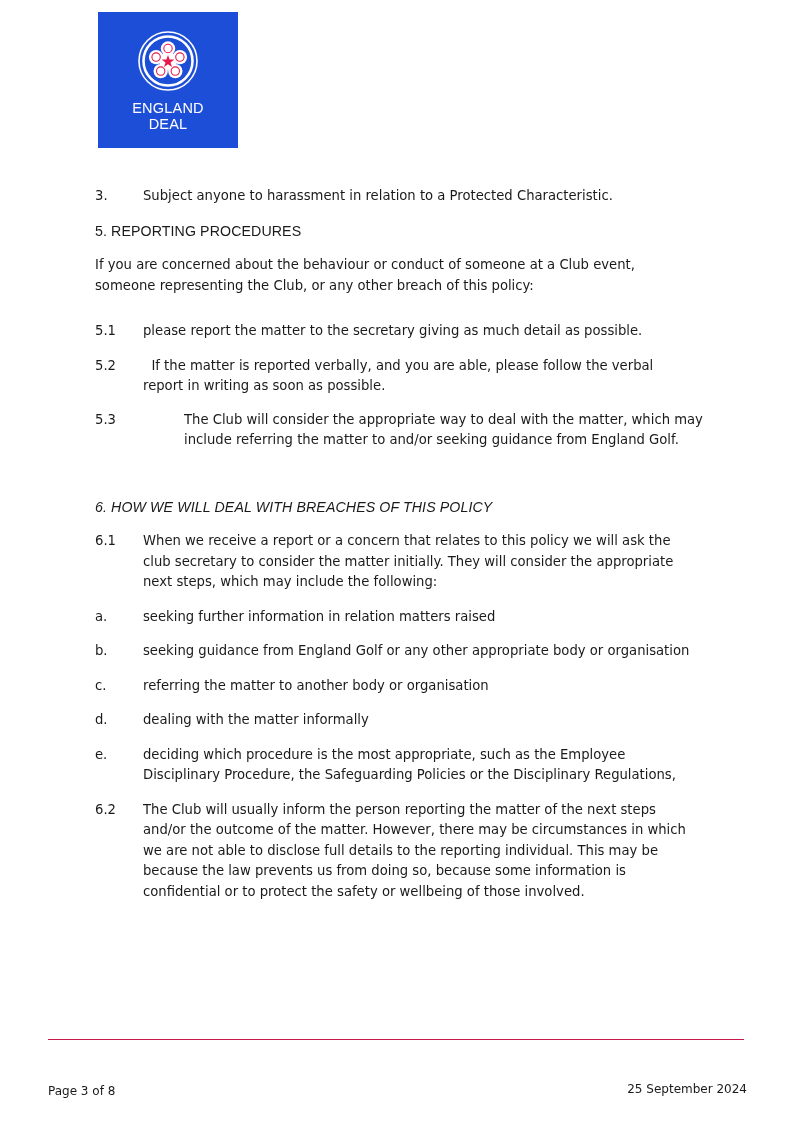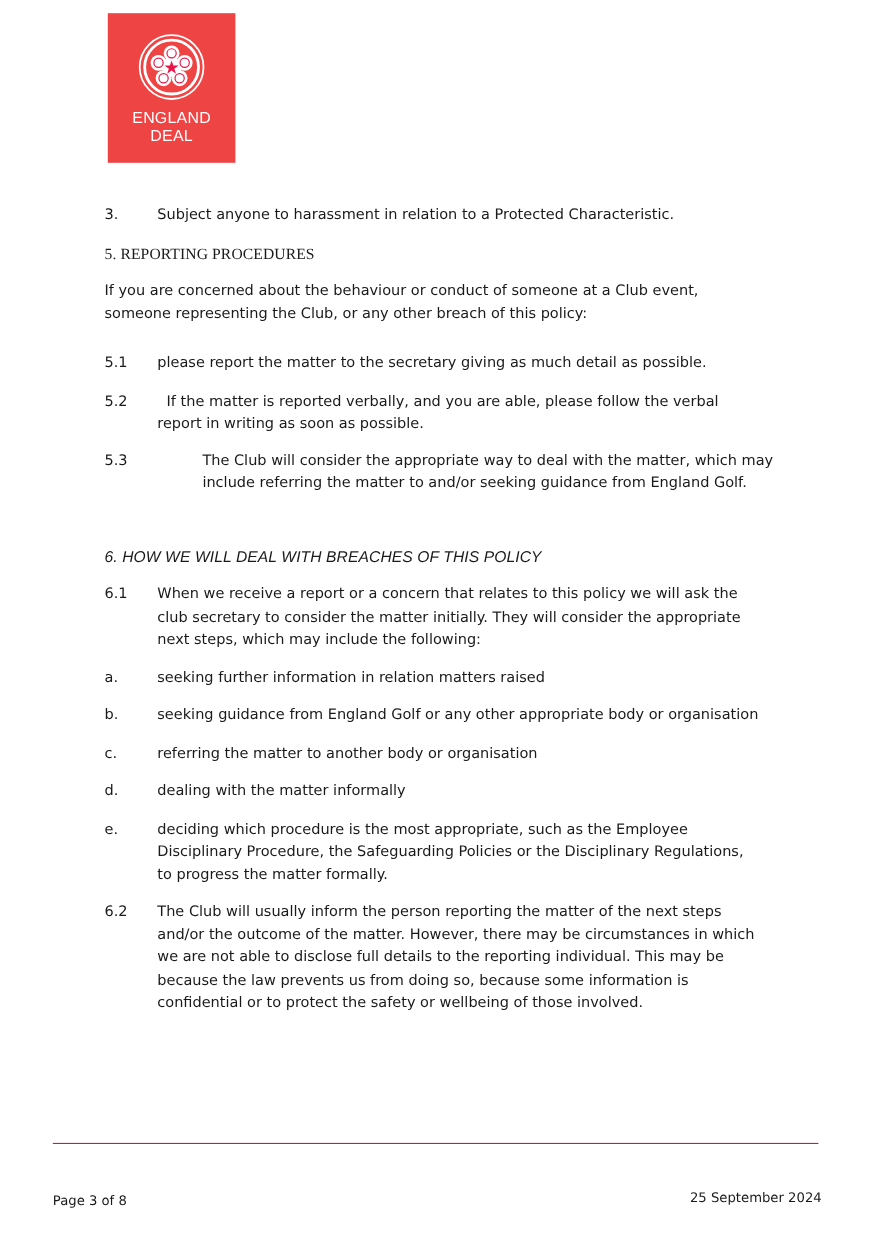--- a/index.html
+++ b/index.html
@@ -6,22 +6,22 @@
   html, body { width: 793px; height: 1122px; background: #ffffff; }
   body {
     position: relative;
     font-family: "DejaVu Sans", "Liberation Sans", sans-serif;
     color: #1a1a1a;
     overflow: hidden;
   }
   .logo {
     position: absolute;
     left: 98px; top: 12px;
-    width: 116px; height: 136px;
-    background: #ef4444;
+    width: 140px; height: 136px;
+    background: #1d4ed8;
     display: flex; flex-direction: column; align-items: center;
   }
   .logo svg { margin-top: 18px; }
   .logo .logo-text {
     color: #ffffff;
     font-family: "Liberation Sans", sans-serif;
     font-weight: 500;
     font-size: 14.5px;
     line-height: 16px;
     text-align: center;
@@ -87,21 +87,21 @@
     <div>DEAL</div>
   </div>
 </div>
 
 <div class="content">
   <div class="row">
     <span class="num">3.</span>
     <span class="txt">Subject anyone to harassment in relation to a Protected Characteristic.</span>
   </div>
 
-  <div class="heading" style="margin-top:14px;font-family:Liberation Serif, serif;">5. REPORTING PROCEDURES</div>
+  <div class="heading" style="margin-top:14px;">5. REPORTING PROCEDURES</div>
 
   <div style="margin-top:14px;">
     <div>If you are concerned about the behaviour or conduct of someone at a Club event,</div>
     <div>someone representing the Club, or any other breach of this policy:</div>
   </div>
 
   <div class="row" style="margin-top:25px;">
     <span class="num">5.1</span>
     <div class="txt">
       <div>please report the matter to the secretary giving as much detail as possible.</div>
@@ -161,21 +161,20 @@
     <div class="txt">
       <div>dealing with the matter informally</div>
     </div>
   </div>
 
   <div class="row" style="margin-top:14px;">
     <span class="num">e.</span>
     <div class="txt">
       <div>deciding which procedure is the most appropriate, such as the Employee</div>
       <div>Disciplinary Procedure, the Safeguarding Policies or the Disciplinary Regulations,</div>
-      <div>to progress the matter formally.</div>
     </div>
   </div>
 
   <div class="row" style="margin-top:14px;">
     <span class="num">6.2</span>
     <div class="txt">
       <div>The Club will usually inform the person reporting the matter of the next steps</div>
       <div>and/or the outcome of the matter. However, there may be circumstances in which</div>
       <div>we are not able to disclose full details to the reporting individual. This may be</div>
       <div>because the law prevents us from doing so, because some information is</div>

